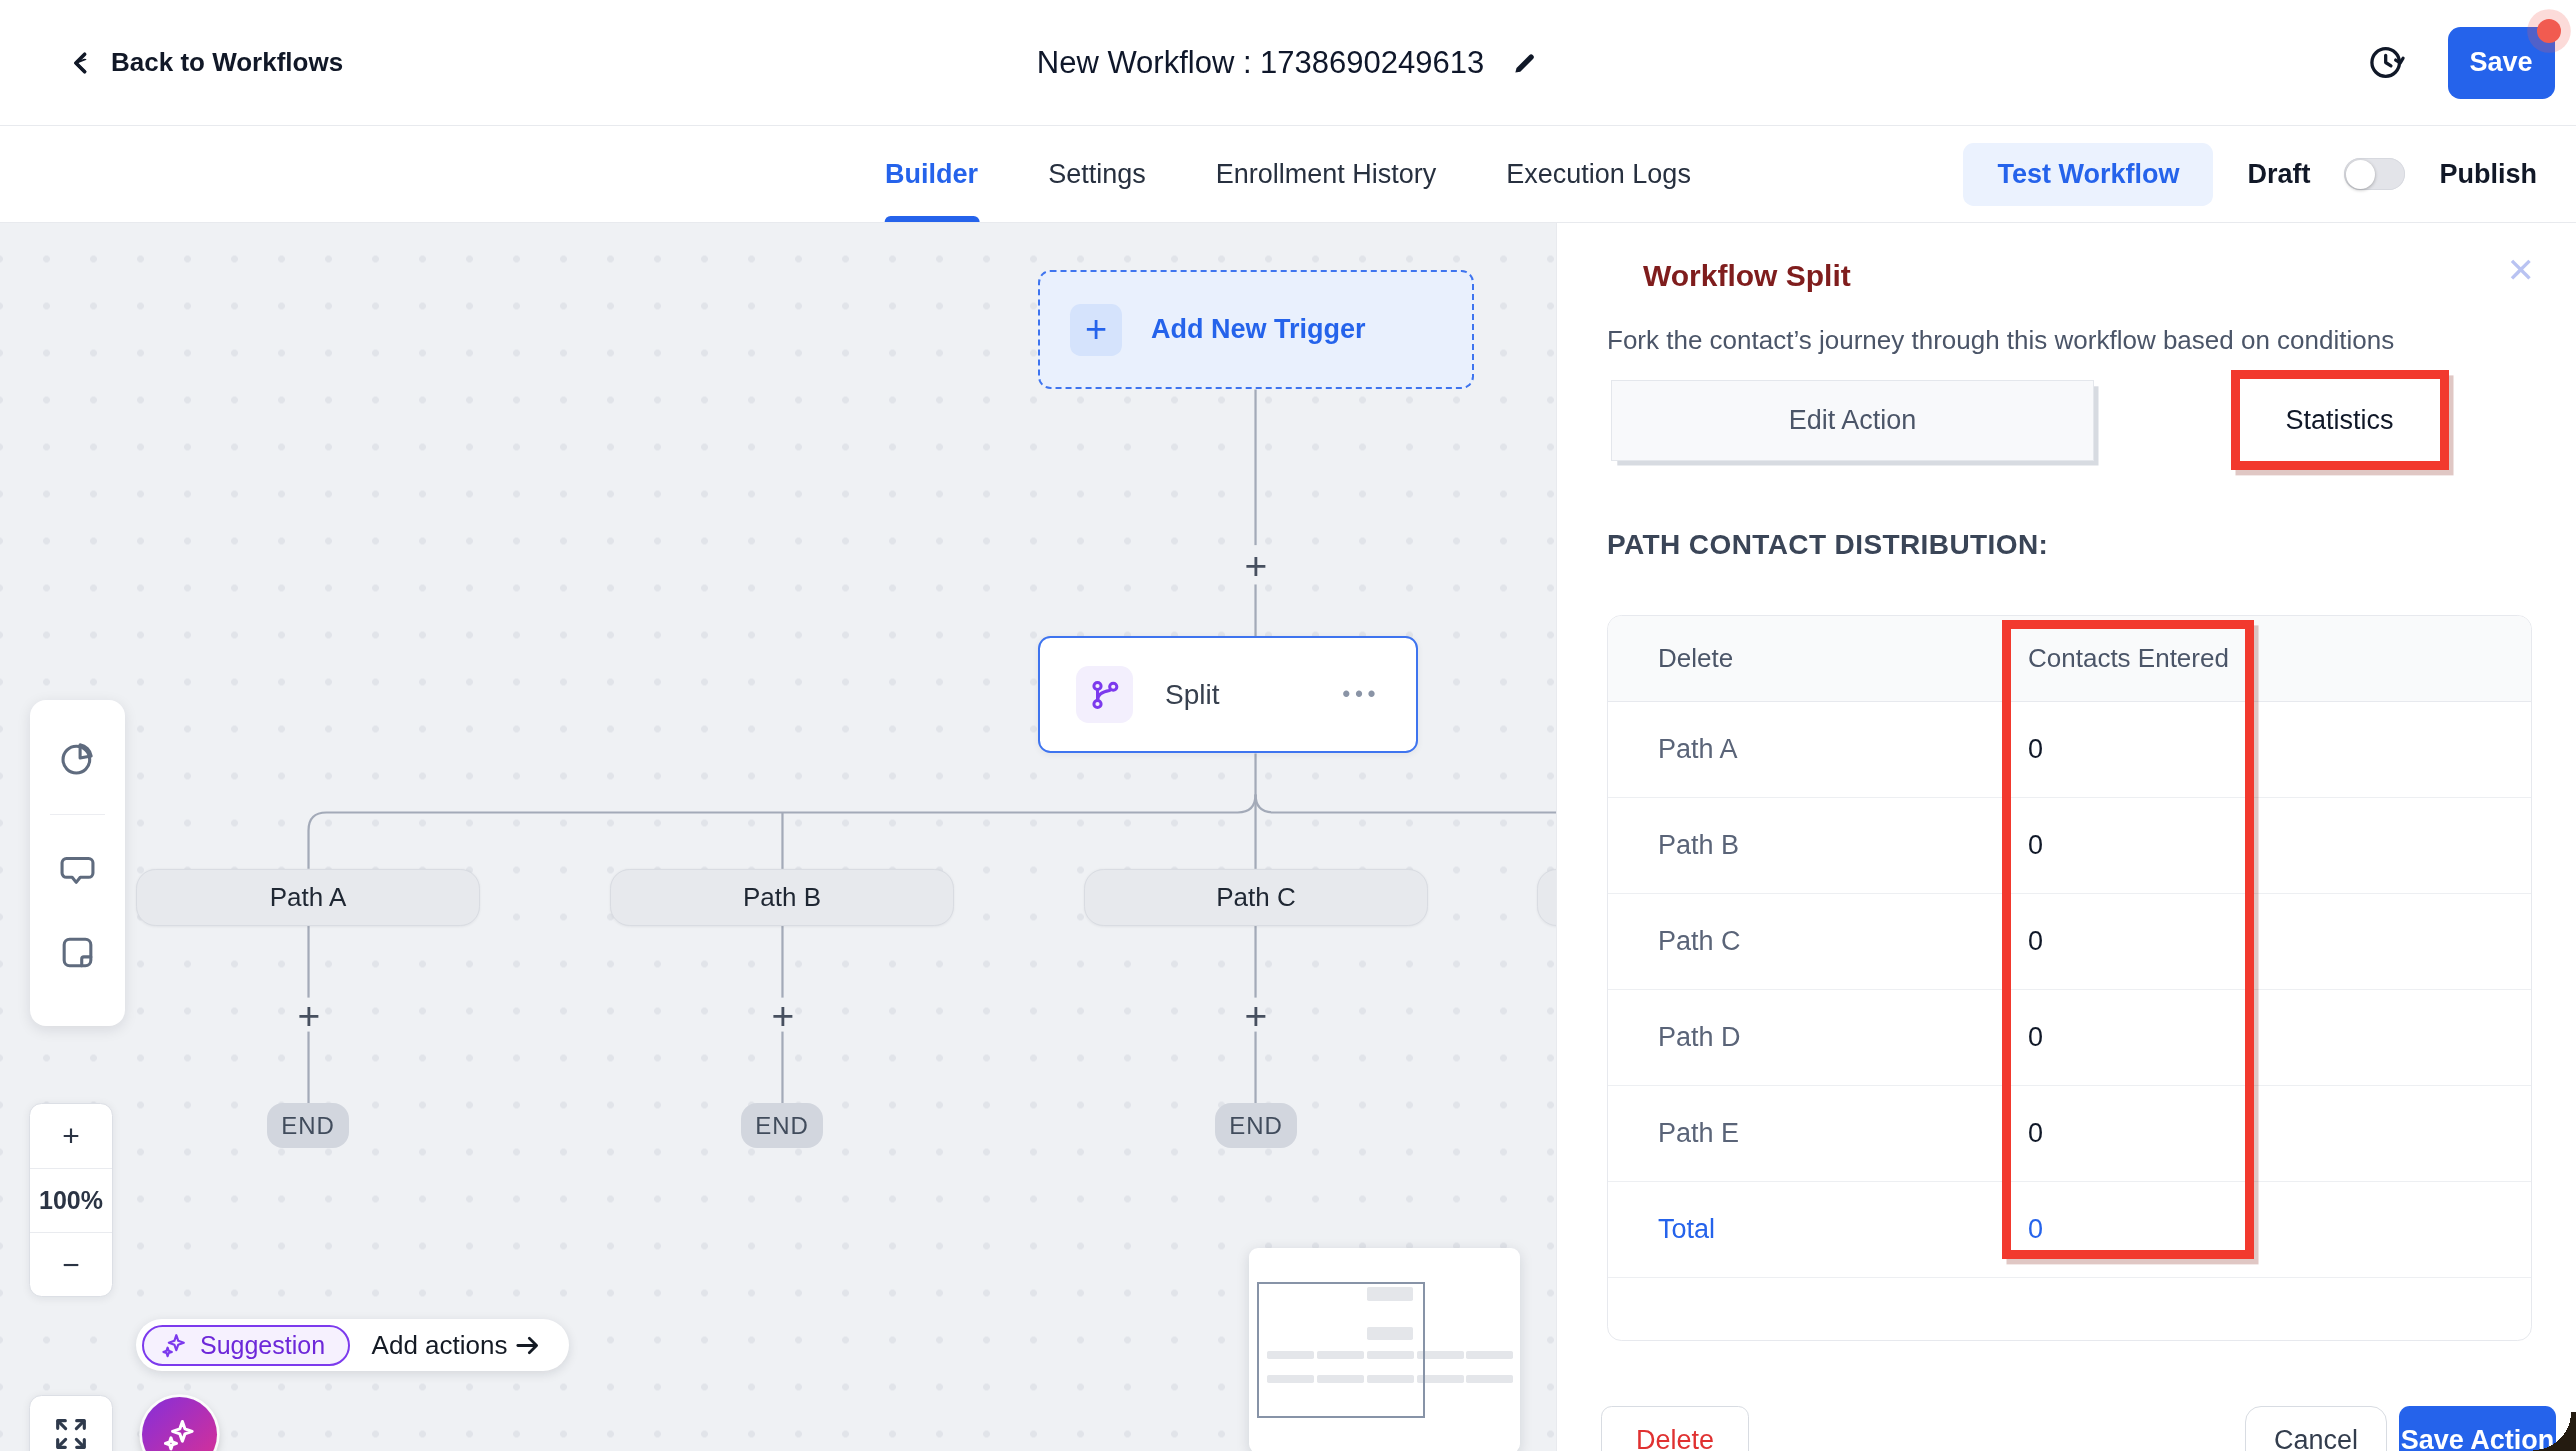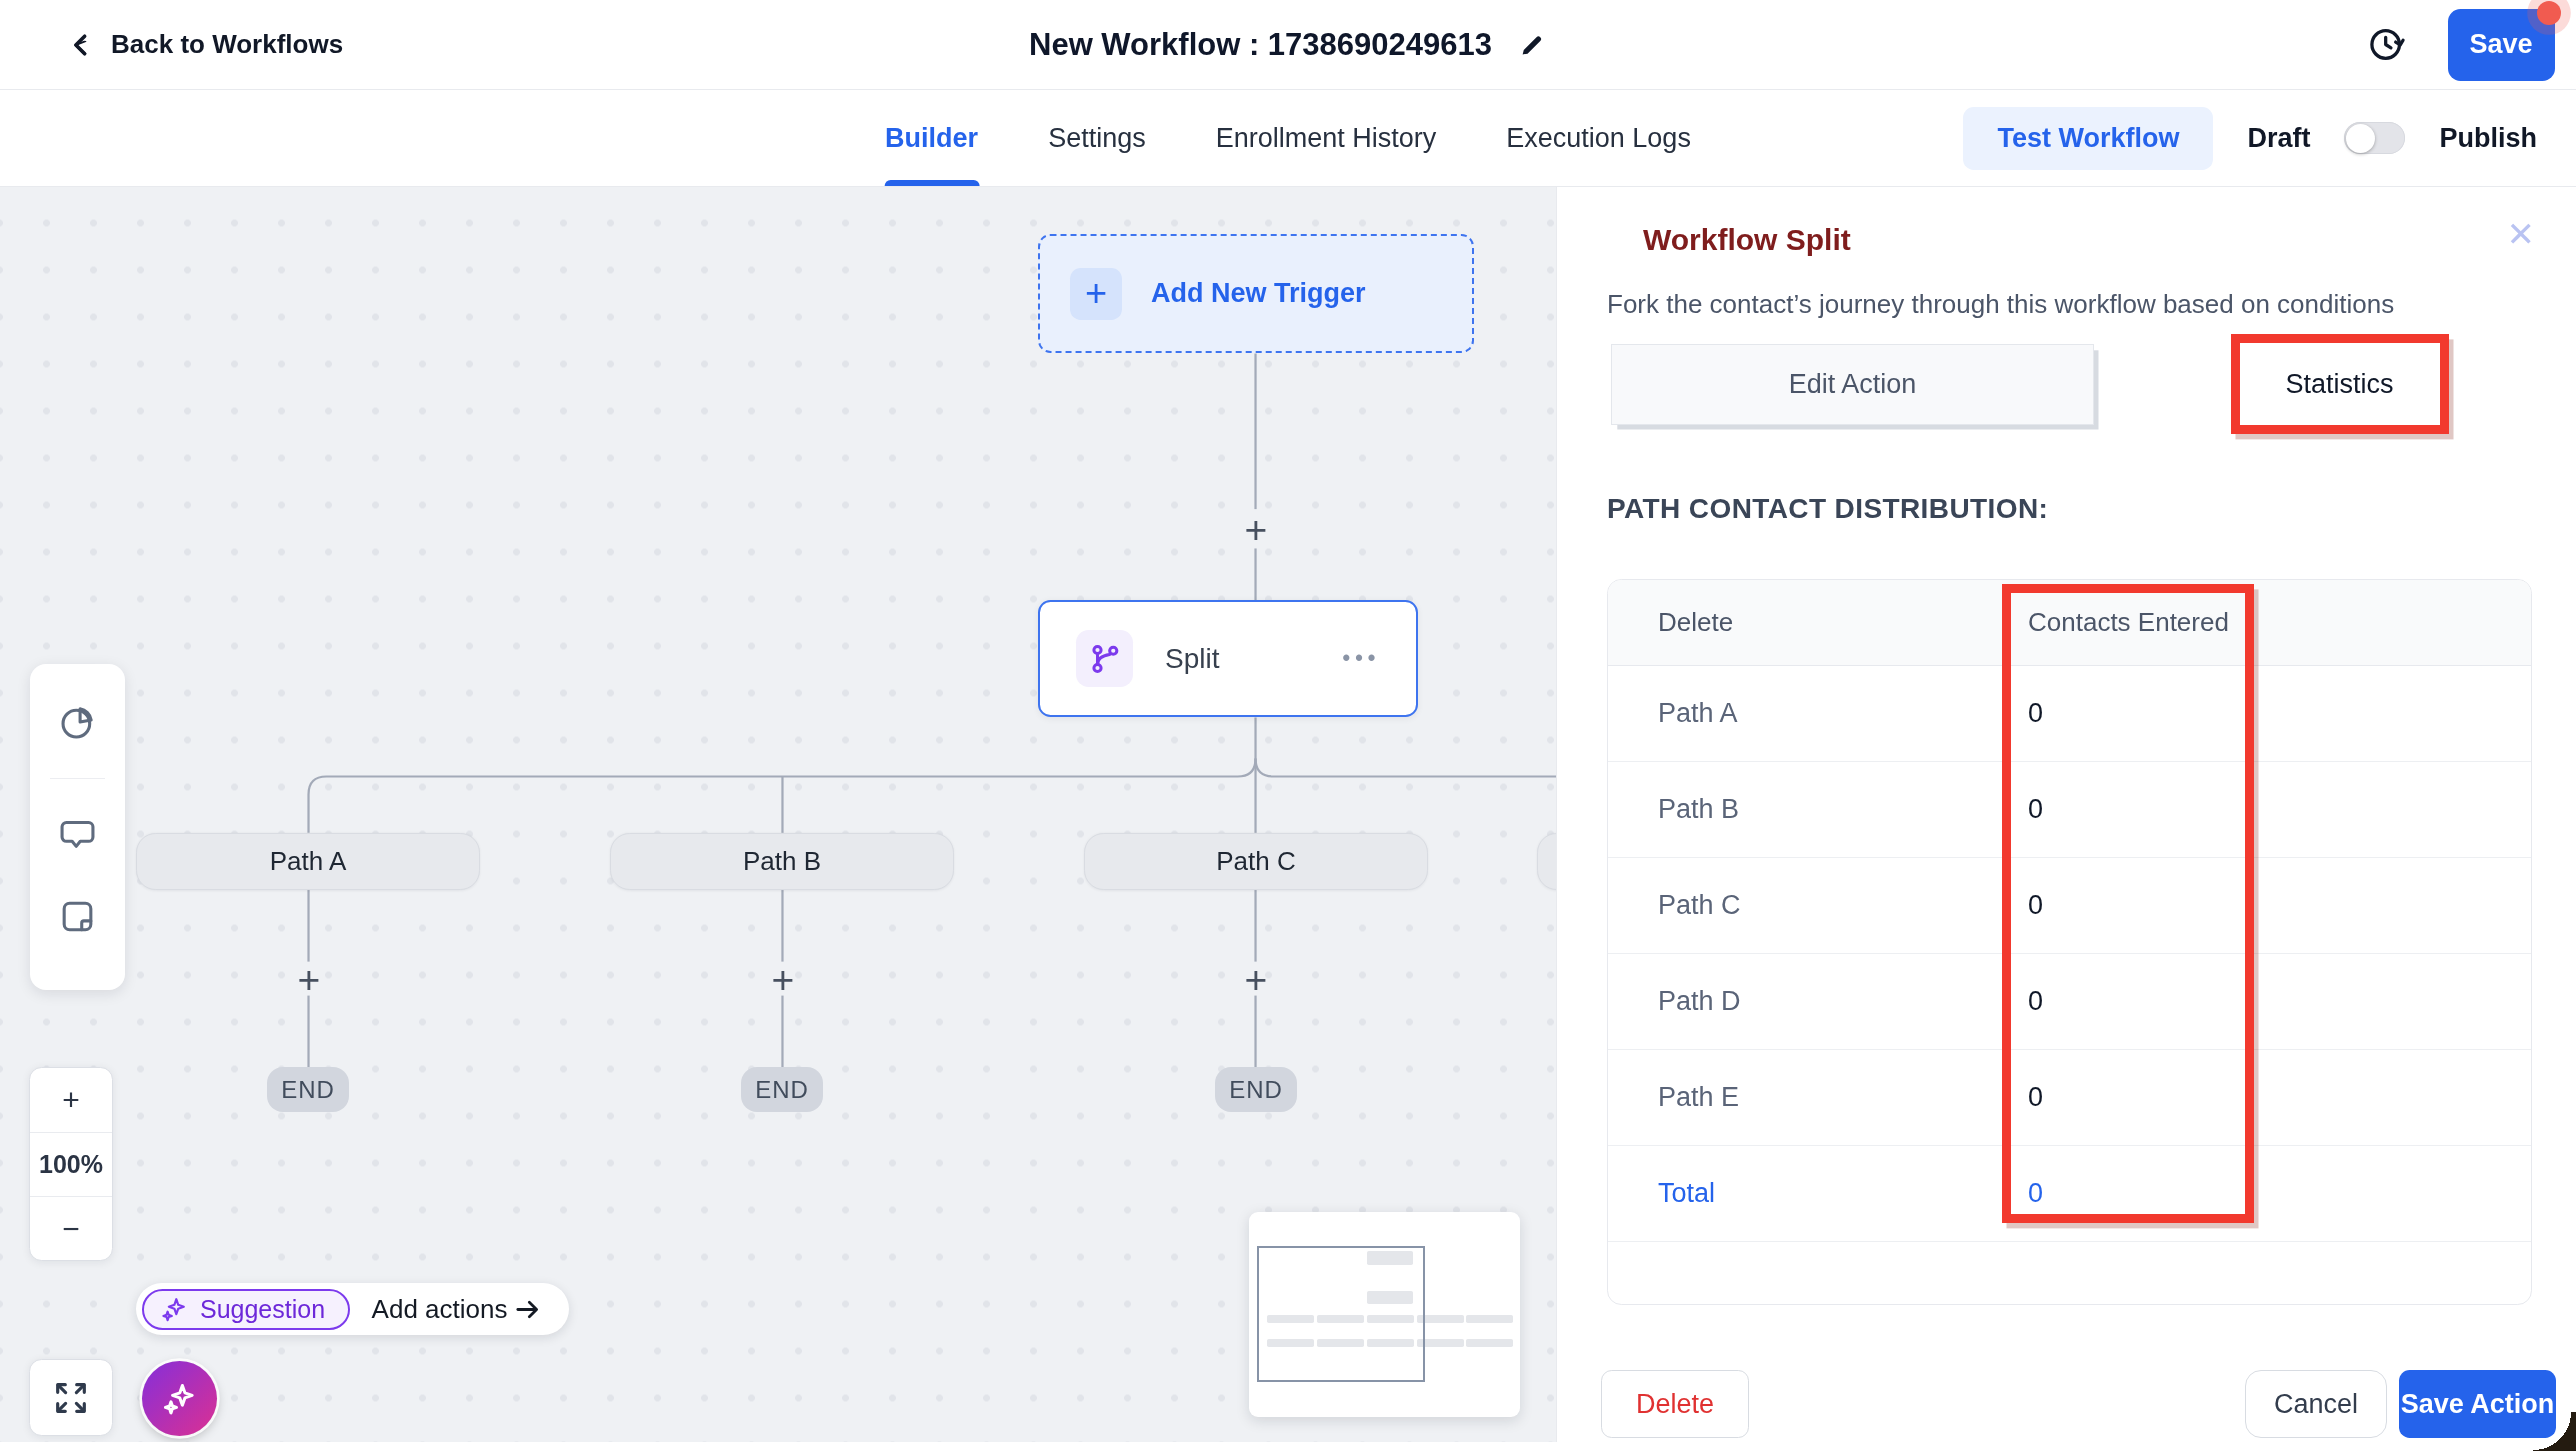--- a/index.html
+++ b/index.html
@@ -1,24 +1,24 @@
 <!DOCTYPE html>
 <html style="font-size:14.3px"><head>
 <meta charset="utf-8">
 <style>
   * { box-sizing: border-box; margin: 0; padding: 0; }
   html,body { width: 2576px; height: 1452px; overflow: hidden; }
   body { font-family: "Liberation Sans", sans-serif; background:#fff; color:#101828; }
 
   
-  .topbar { height:90px; display:flex; align-items:center; padding:0 21.5px 0 68px;
+  .topbar { height:126px; display:flex; align-items:center; padding:0 21.5px 0 68px;
             background:#fff; border-bottom:0.9px solid #E8EAEE; position:relative;gap:12px; }
   .back { display:flex; align-items:center; gap:16px; font-size:26px; font-weight:600; color:#111827; cursor:pointer; }
   .title-wrap { position:absolute; left:50%; transform:translateX(-50%); display:flex; align-items:center; gap:25px; }
-  .page-title { font-size:31px; font-weight:700; color:#0F172A; }
+  .page-title { font-size:31px; font-weight:400; color:#0F172A; }
   .topbar-right { margin-left:auto; display:flex; align-items:center; gap:41px; }
   .save-btn { position:relative; width:107px; height:72px; background:#2563EB; color:#fff;
               font-size:27px; font-weight:600; border:none; border-radius:12.5px; cursor:pointer;
               font-family:"Liberation Sans",sans-serif; }
   .save-dot { position:absolute; top:-8px; right:-6.3px; width:24px; height:24px; border-radius:50%;
               background:#F15B50; box-shadow:0 0 0 9.8px rgba(241,91,80,.22); }
 
   
   .tabbar { height:97px; display:flex; align-items:center; padding:0 39px; background:#fff;
             border-bottom:0.9px solid #E8EAEE; position:relative; }

